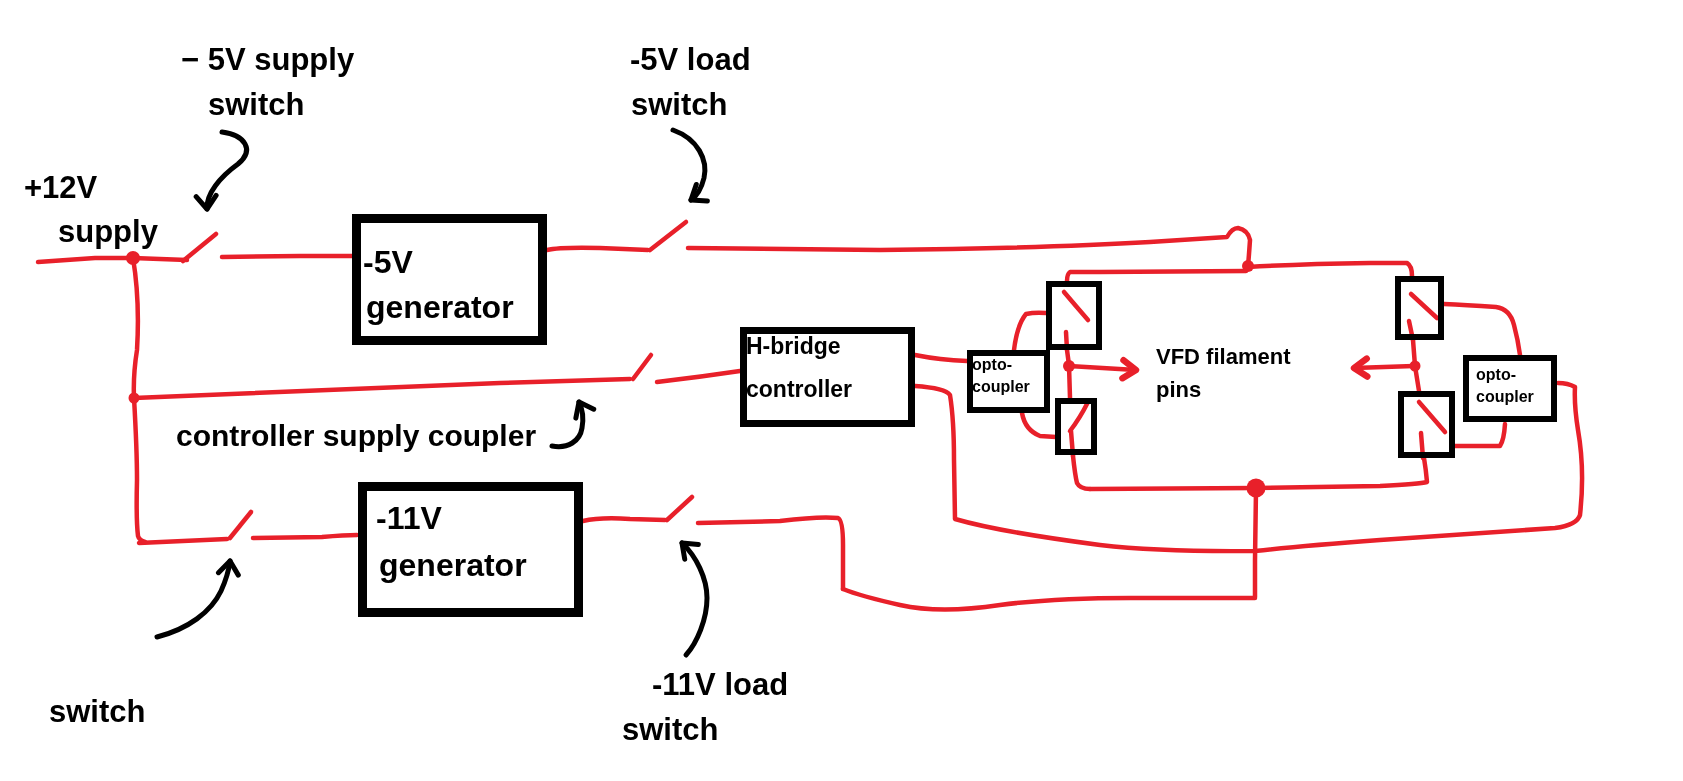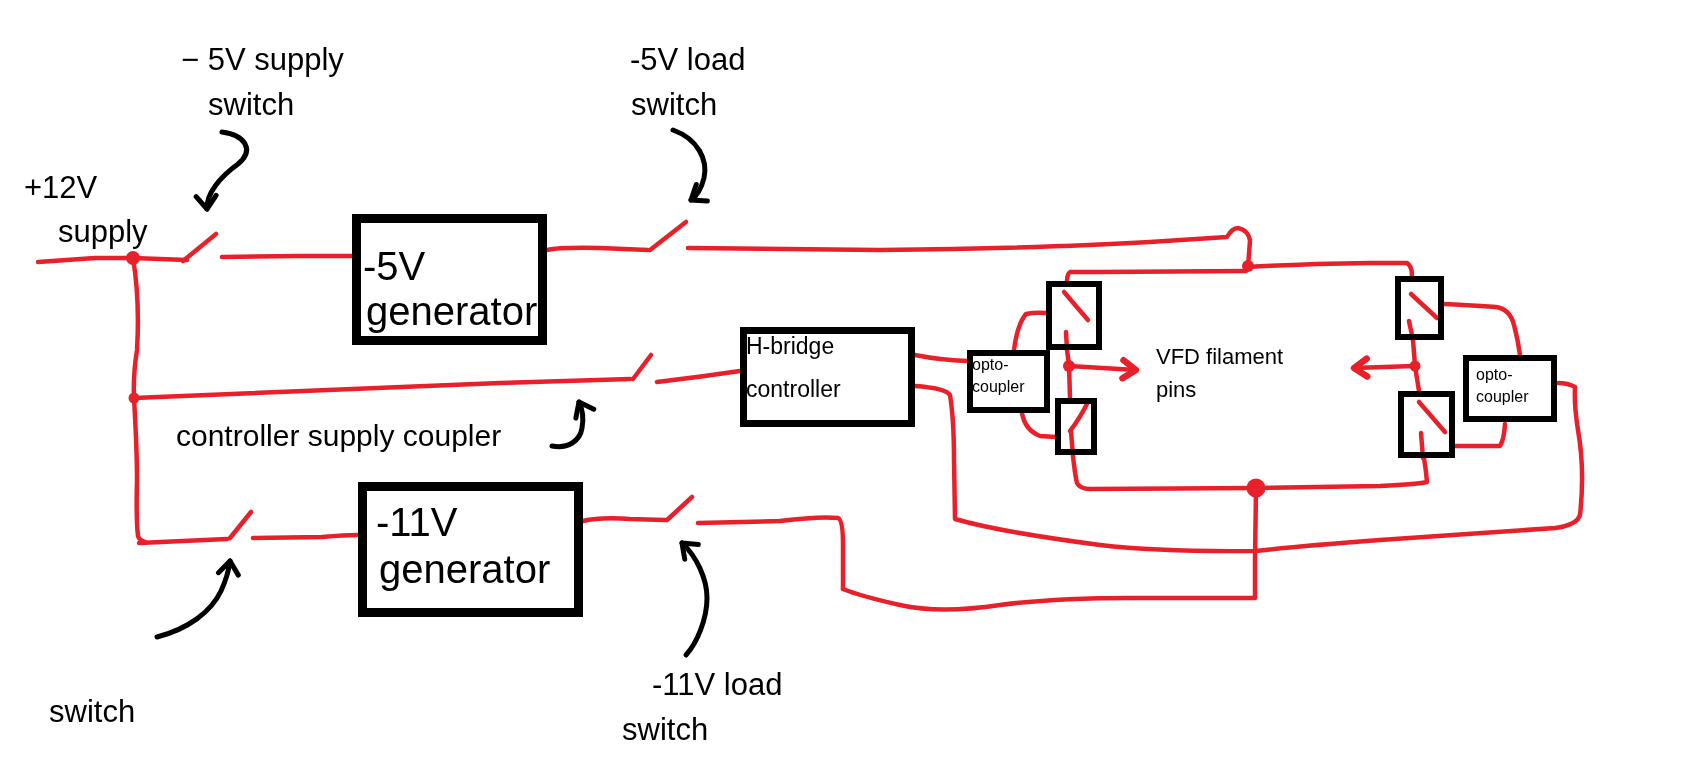--- a/index.html
+++ b/index.html
@@ -10,24 +10,24 @@
     font-family:"Liberation Sans", sans-serif;
     overflow:hidden;
   }
   #wiring{position:absolute;left:0;top:0;}
   .wire{stroke:var(--wire,#e8202a);stroke-width:4.5;fill:none;stroke-linecap:round;stroke-linejoin:round;}
   .dot{fill:var(--wire,#e8202a);stroke:none;}
   .blackbox{stroke:var(--ink,#000);fill:none;}
   .bw9{stroke-width:9;} .bw7{stroke-width:7;} .bw6{stroke-width:6;}
   .inkarrow{stroke:var(--ink,#000);stroke-width:5;fill:none;stroke-linecap:round;stroke-linejoin:round;}
   .lbl{
-    position:absolute;color:var(--ink,#000);font-weight:normal;
+    position:absolute;color:var(--ink,#000);font-weight:bold;
     white-space:nowrap;line-height:1;letter-spacing:0;
   }
-  .fs31{font-size:31px;} .fs30{font-size:30px;} .fs32{font-size:40px;}
+  .fs31{font-size:31px;} .fs30{font-size:30px;} .fs32{font-size:32px;}
   .fs33{font-size:23px;} .fs22{font-size:22px;} .fs16{font-size:16px;}
 </style>
 </head>
 <body>
 
 <div id="canvas">
 
   <svg id="wiring" width="1683" height="781" viewBox="0 0 1683 781">
     <defs>
       <marker id="inkhead" markerUnits="userSpaceOnUse" markerWidth="30" markerHeight="30" refX="16" refY="13" orient="auto">

